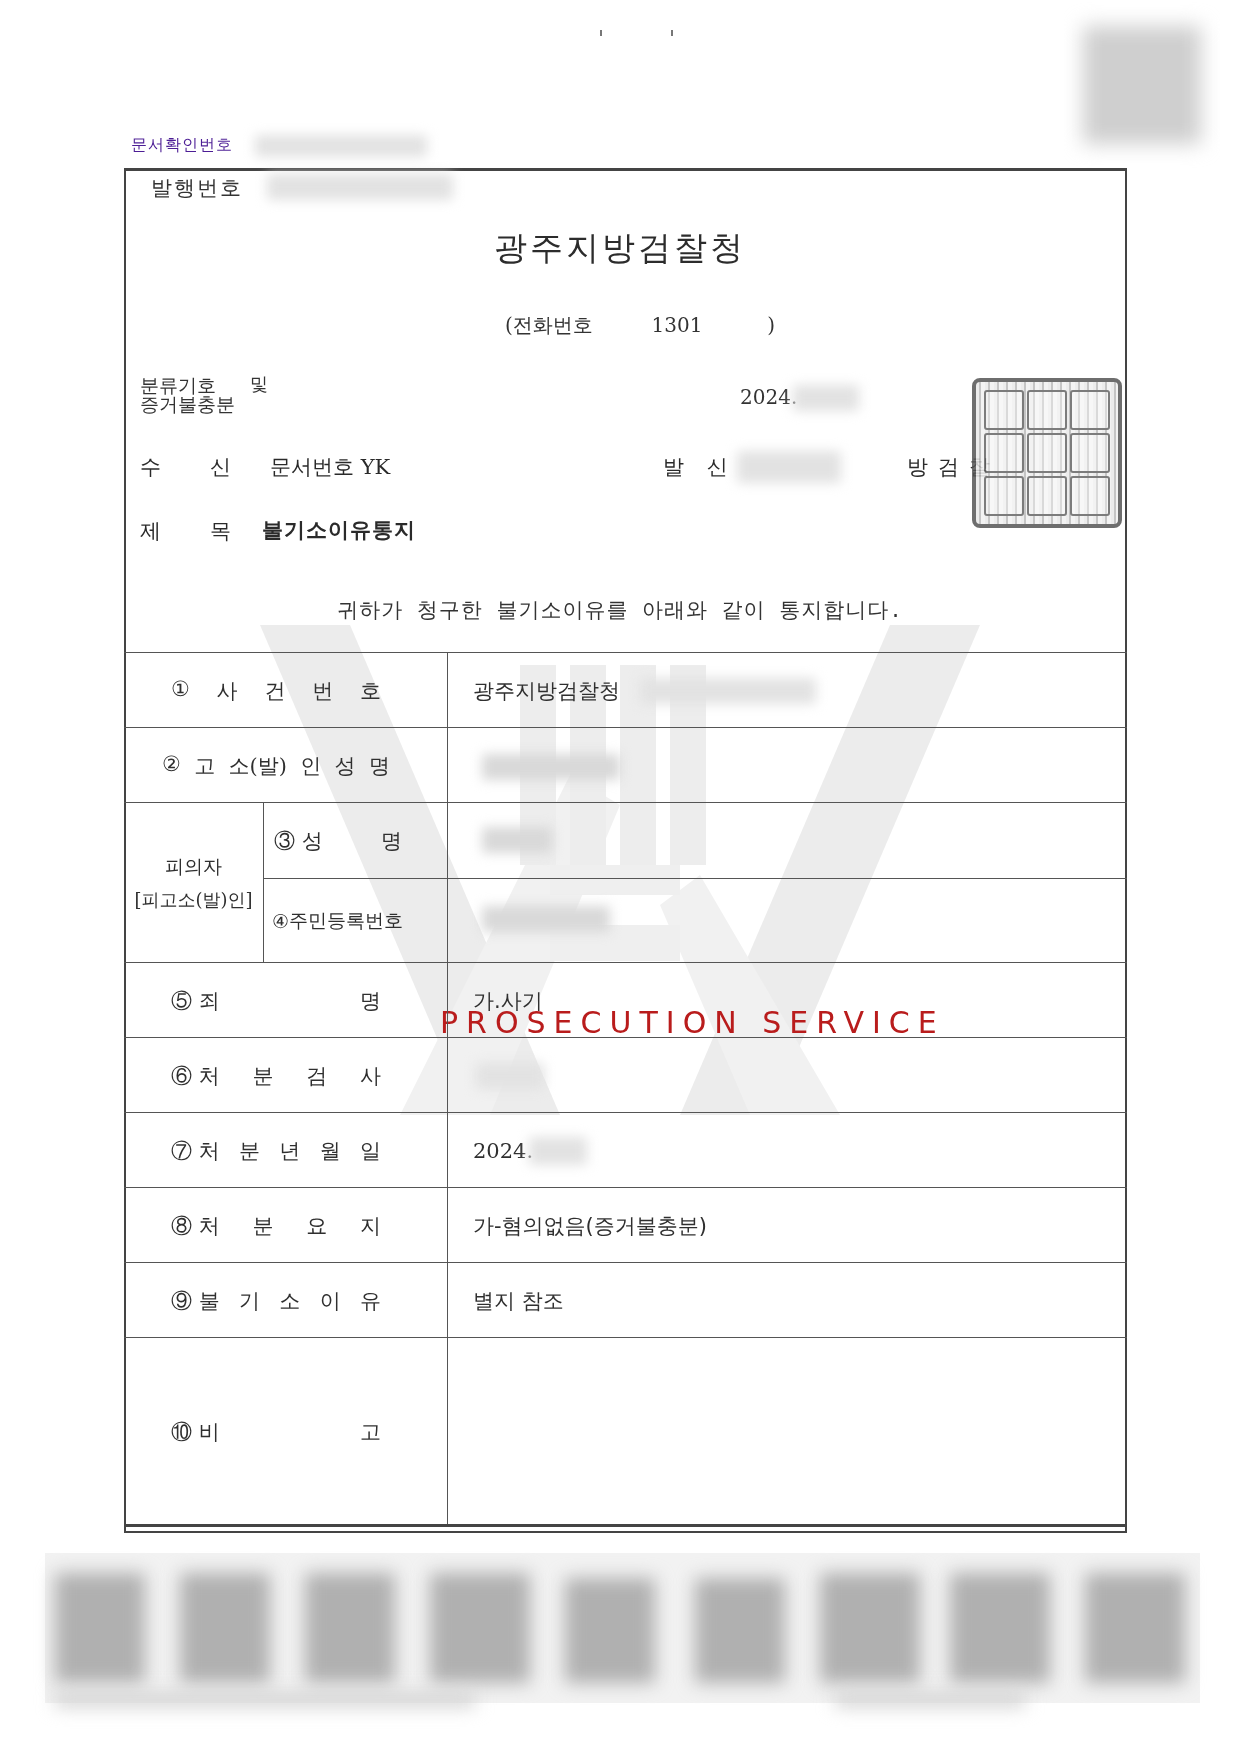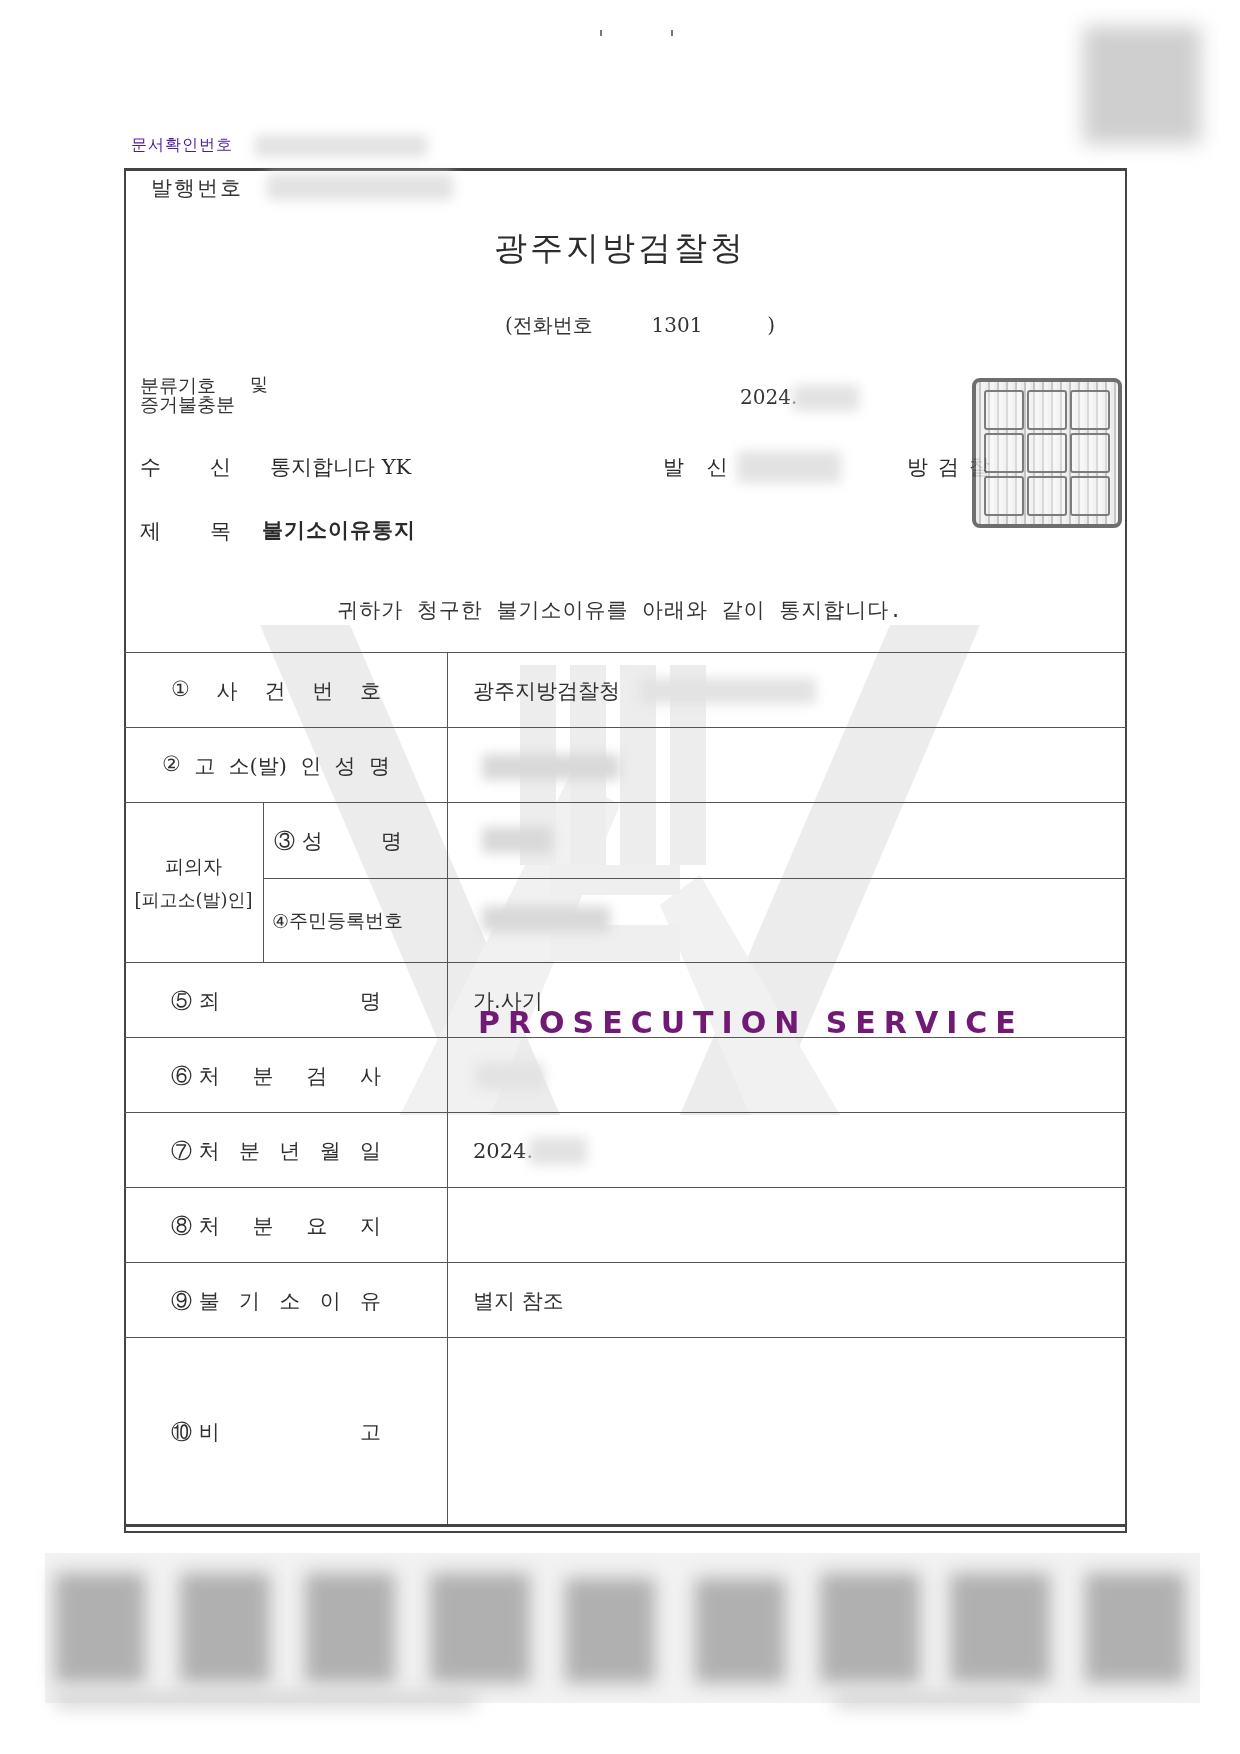--- a/index.html
+++ b/index.html
@@ -43,21 +43,21 @@
 
     
     .seal { position: absolute; left: 972px; top: 378px; width: 150px; height: 150px;
             border: 4px solid #555; box-sizing: border-box; border-radius: 8px;
             background: repeating-linear-gradient(90deg, #e9e9e9 0 3px, #bcbcbc 3px 5px, #f2f2f2 5px 9px); opacity: 0.85; }
     .seal-grid { position: absolute; inset: 8px; display: grid; grid-template-columns: repeat(3, 1fr); grid-template-rows: repeat(3, 1fr); gap: 3px; }
     .seal-grid span { border: 2px solid #666; border-radius: 3px; background: rgba(255,255,255,0.35); }
 
     
     .watermark { position: absolute; left: 260px; top: 625px; width: 720px; height: 490px; pointer-events: none; }
-    .wm-text { position: absolute; left: 440px; top: 1005px; font-family: "DejaVu Sans", sans-serif; font-size: 30px; letter-spacing: 8px; color: #701a75; font-weight: bold; margin-left: 38px; }
+    .wm-text { position: absolute; left: 440px; top: 1005px; font-family: "DejaVu Sans", sans-serif; font-size: 30px; letter-spacing: 8px; color: #b91c1c; font-weight: normal; }
 
     
     .tbl { position: absolute; left: 124px; top: 652px; width: 1003px; }
     .row { position: absolute; left: 0; width: 1003px; border-top: 1.5px solid #555; box-sizing: border-box; }
     .vline { position: absolute; width: 1px; background: #555; }
     .cell-label { position: absolute; font-size: 21px; color: #2f2f2f; display: flex; align-items: center; box-sizing: border-box; }
     .cell-value { position: absolute; font-size: 21px; color: #2f2f2f; display: flex; align-items: center; font-family: "DejaVu Sans", sans-serif; }
     .justify { display: flex; justify-content: space-between; width: 100%; }
     .bottom-line { position: absolute; left: 124px; top: 1524px; width: 1003px; height: 3px; background: #444; }
 
@@ -94,21 +94,21 @@
   <div>분류기호</div>
   <div>증거불충분</div>
 </div>
 <div class="abs classif-and">및</div>
 
 <div class="abs date-top">2024.</div>
 <div class="redact light" style="left:793px; top:385px; width:66px; height:26px;"></div>
 
 <div class="abs recv-l1">수</div>
 <div class="abs recv-l2">신</div>
-<div class="abs recv-val">통지합니다 YK</div>
+<div class="abs recv-val">문서번호 YK</div>
 
 <div class="abs send-label">발 신</div>
 <div class="redact light" style="left:737px; top:451px; width:104px; height:32px;"></div>
 <div class="abs send-suffix">방검찰</div>
 
 <div class="seal">
   <div class="seal-grid">
     <span></span>
       <span></span>
       <span></span>
@@ -234,20 +234,21 @@
 
   <div class="row" style="top:535px; height:75px;">
     <div class="cell-label" style="left:47px; width:210px; height:75px;">
       <div class="justify">
         <span><span>⑧</span> <span>처</span></span>
         <span>분</span>
         <span>요</span>
         <span>지</span>
       </div>
     </div>
+    <div class="cell-value" style="left:349px; height:75px;">가-혐의없음(증거불충분)</div>
   </div>
 
   <div class="row" style="top:610px; height:75px;">
     <div class="cell-label" style="left:47px; width:210px; height:75px;">
       <div class="justify">
         <span><span>⑨</span> <span>불</span></span>
         <span>기</span>
         <span>소</span>
         <span>이</span>
         <span>유</span>

